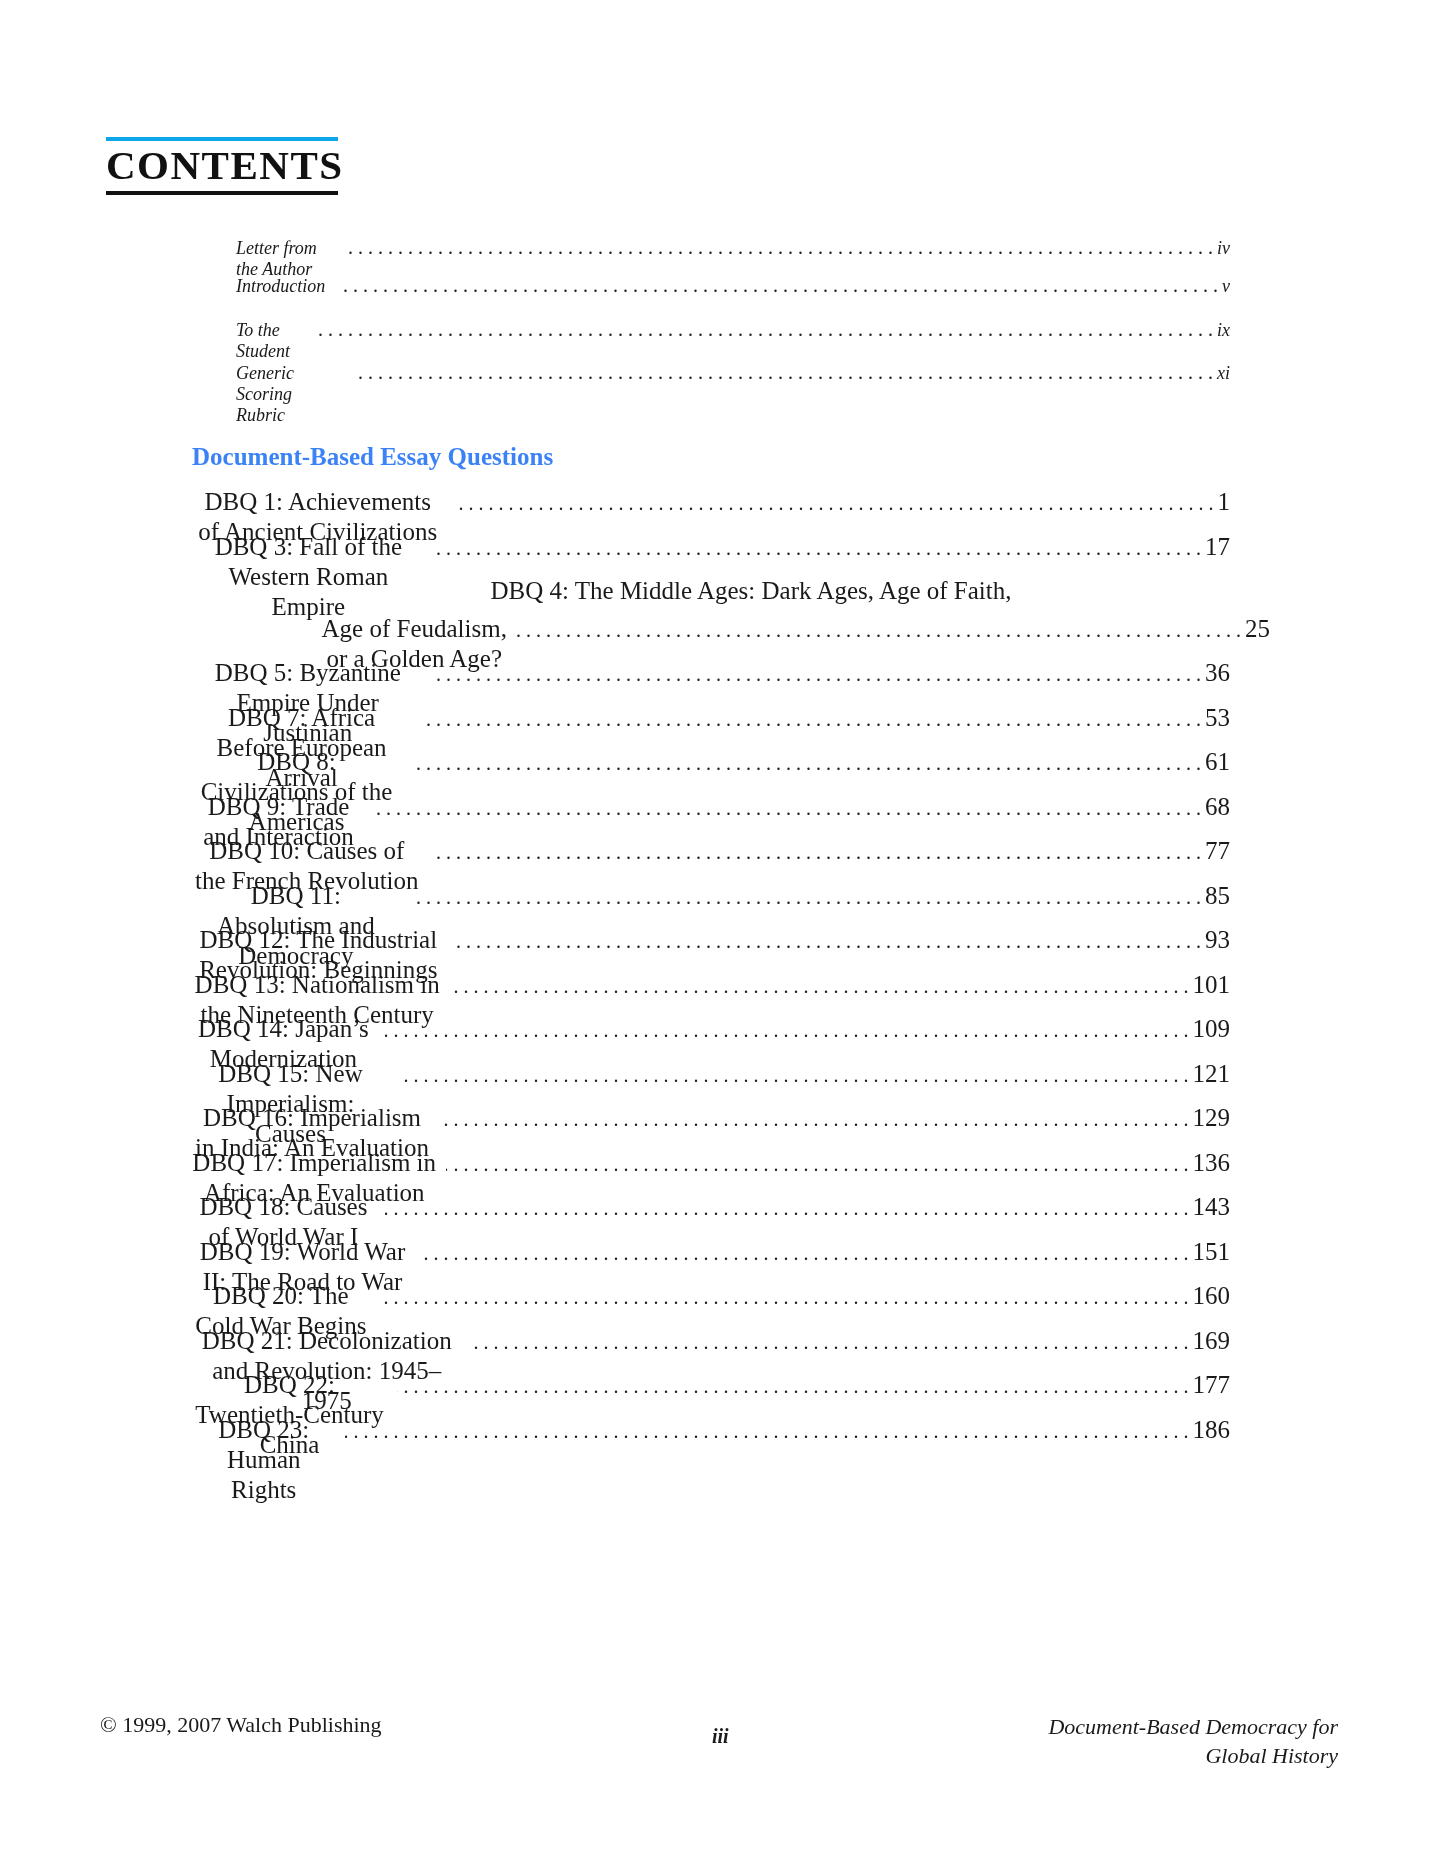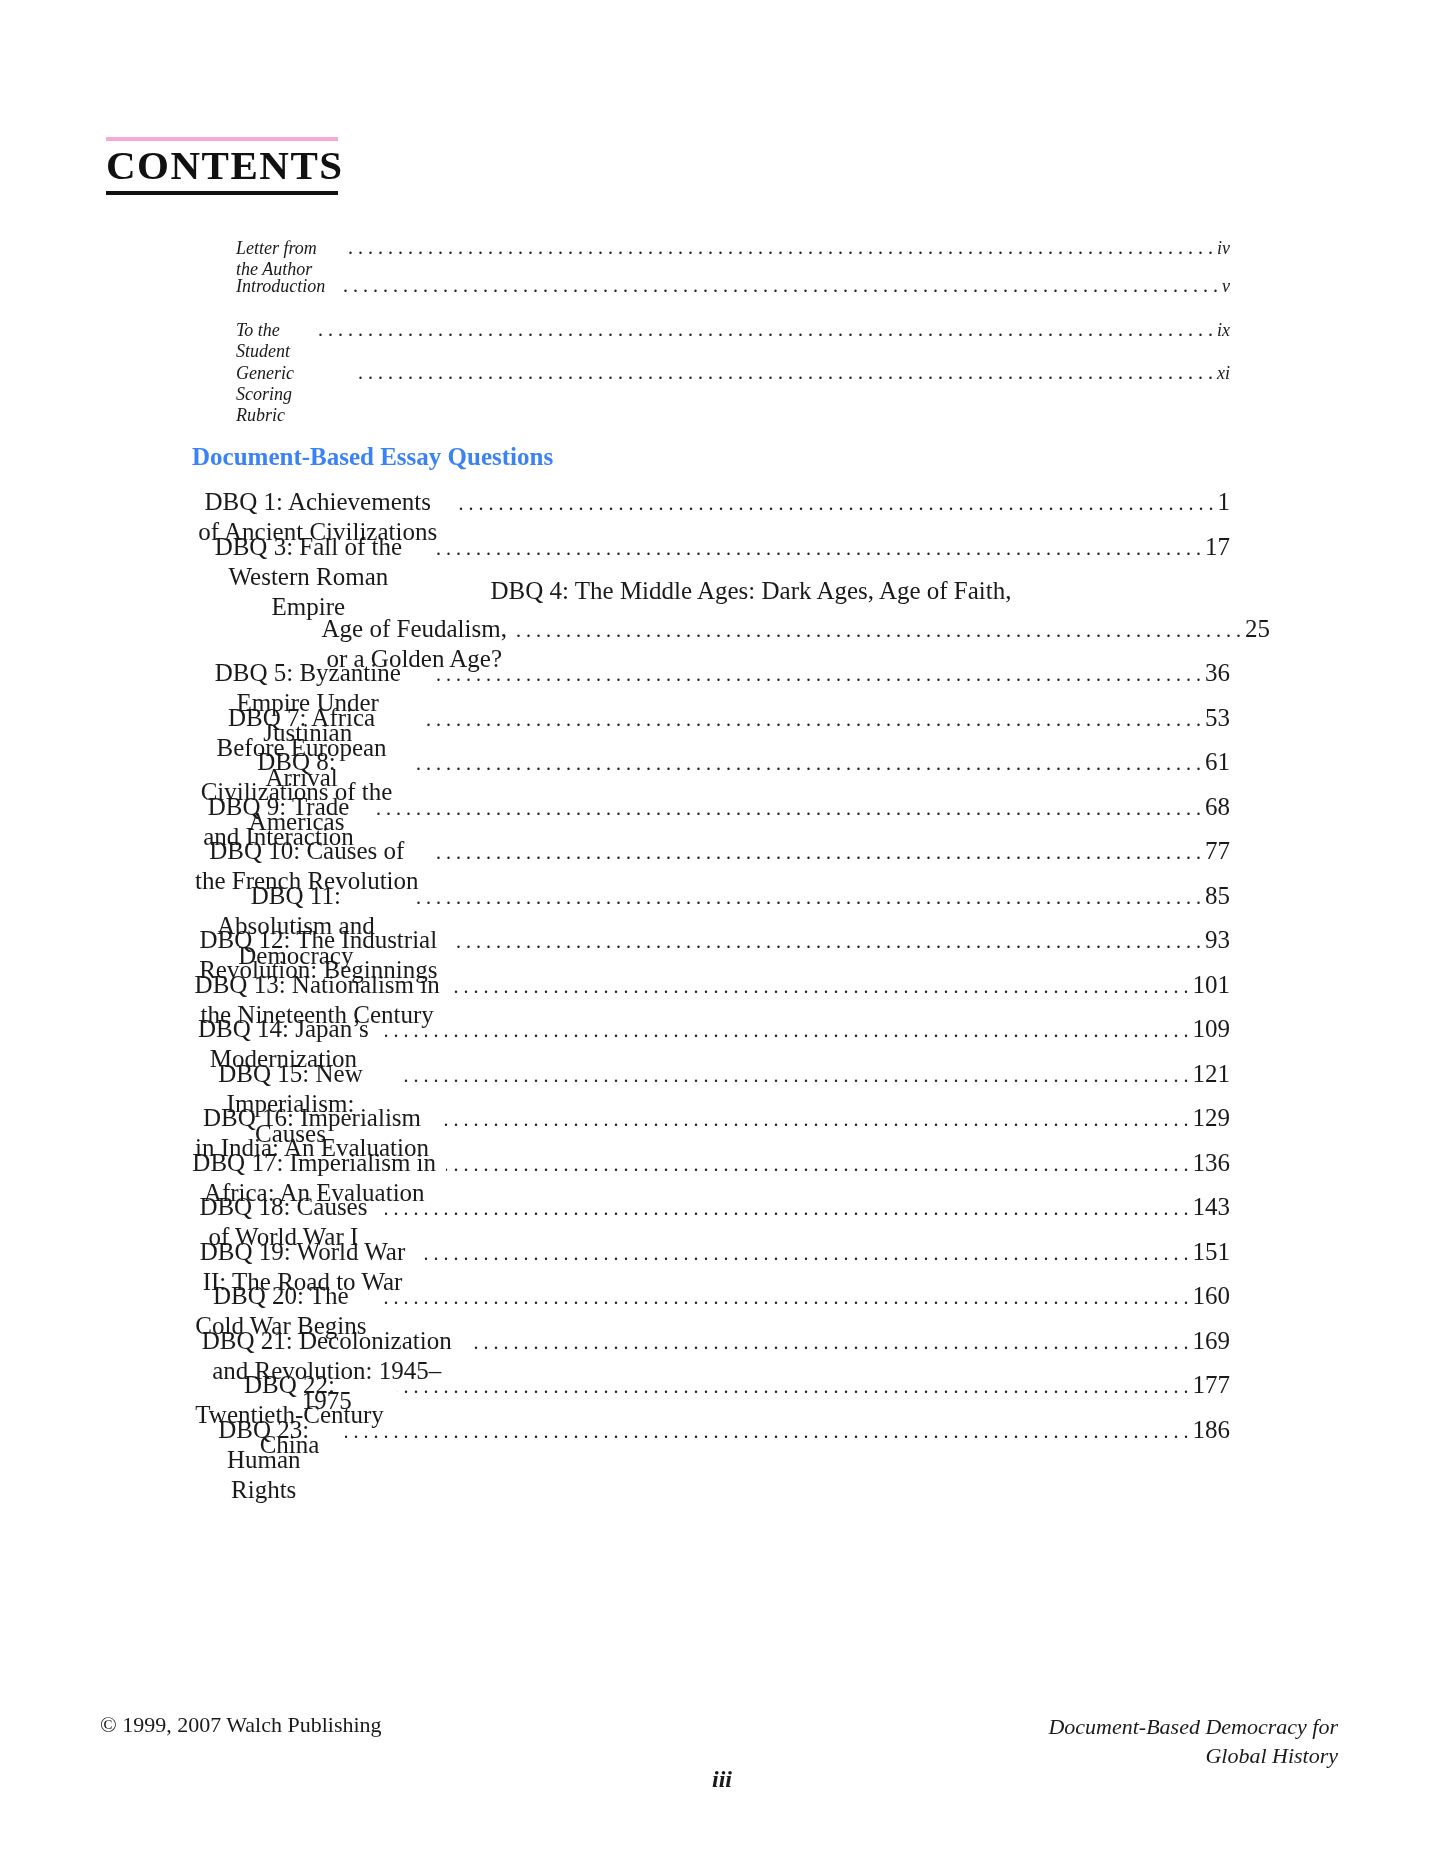--- a/index.html
+++ b/index.html
@@ -3,21 +3,21 @@
 <meta charset="utf-8">
 <style>
   html, body { margin: 0; padding: 0; background: #ffffff; }
   body {
     width: 1445px; height: 1870px; position: relative; overflow: hidden;
     font-family: "DejaVu Serif", "Liberation Serif", serif;
     color: #1a1a1a;
   }
   .heading {
     position: absolute; left: 106px; top: 137px; width: 232px;
-    border-top: 4px solid #f9a8d4; border-bottom: 4px solid #111;
+    border-top: 4px solid #0ea5e9; border-bottom: 4px solid #111;
     padding: 2px 0 4px 0;
   }
   .heading-text {
     font-family: "Liberation Serif", serif; font-weight: bold;
     font-size: 41px; letter-spacing: 1.5px; line-height: 44px; color: #111;
     display: block; text-align: center;
   }
   .front { position: absolute; left: 236px; top: 236px; width: 994px; }
   .front .row {
     display: flex; align-items: baseline; height: 22px; margin-bottom: 0;
@@ -55,21 +55,21 @@
     display: flex; align-items: baseline; width: 100%; padding-left: 89px;
     box-sizing: border-box; margin-top: 8px;
   }
   .dbq .leader { font-size: 20px; margin: 0 4px 0 10px; }
   .footer-left {
     position: absolute; left: 100px; top: 1712px;
     font-family: "Liberation Serif", serif; font-size: 22px;
   }
   .footer-center {
     position: absolute; left: 712px; top: 1725px;
-    font-family: "Liberation Serif", serif; font-style: italic; font-weight: bold; font-size: 24px; margin-top: 41px;
+    font-family: "Liberation Serif", serif; font-style: italic; font-weight: bold; font-size: 20px;
   }
   .footer-right {
     position: absolute; right: 107px; top: 1712px; text-align: right;
     font-family: "Liberation Serif", serif; font-style: italic; font-size: 22px; line-height: 29px;
   }
 </style>
 </head>
 <body>
 
 <div class="heading">

